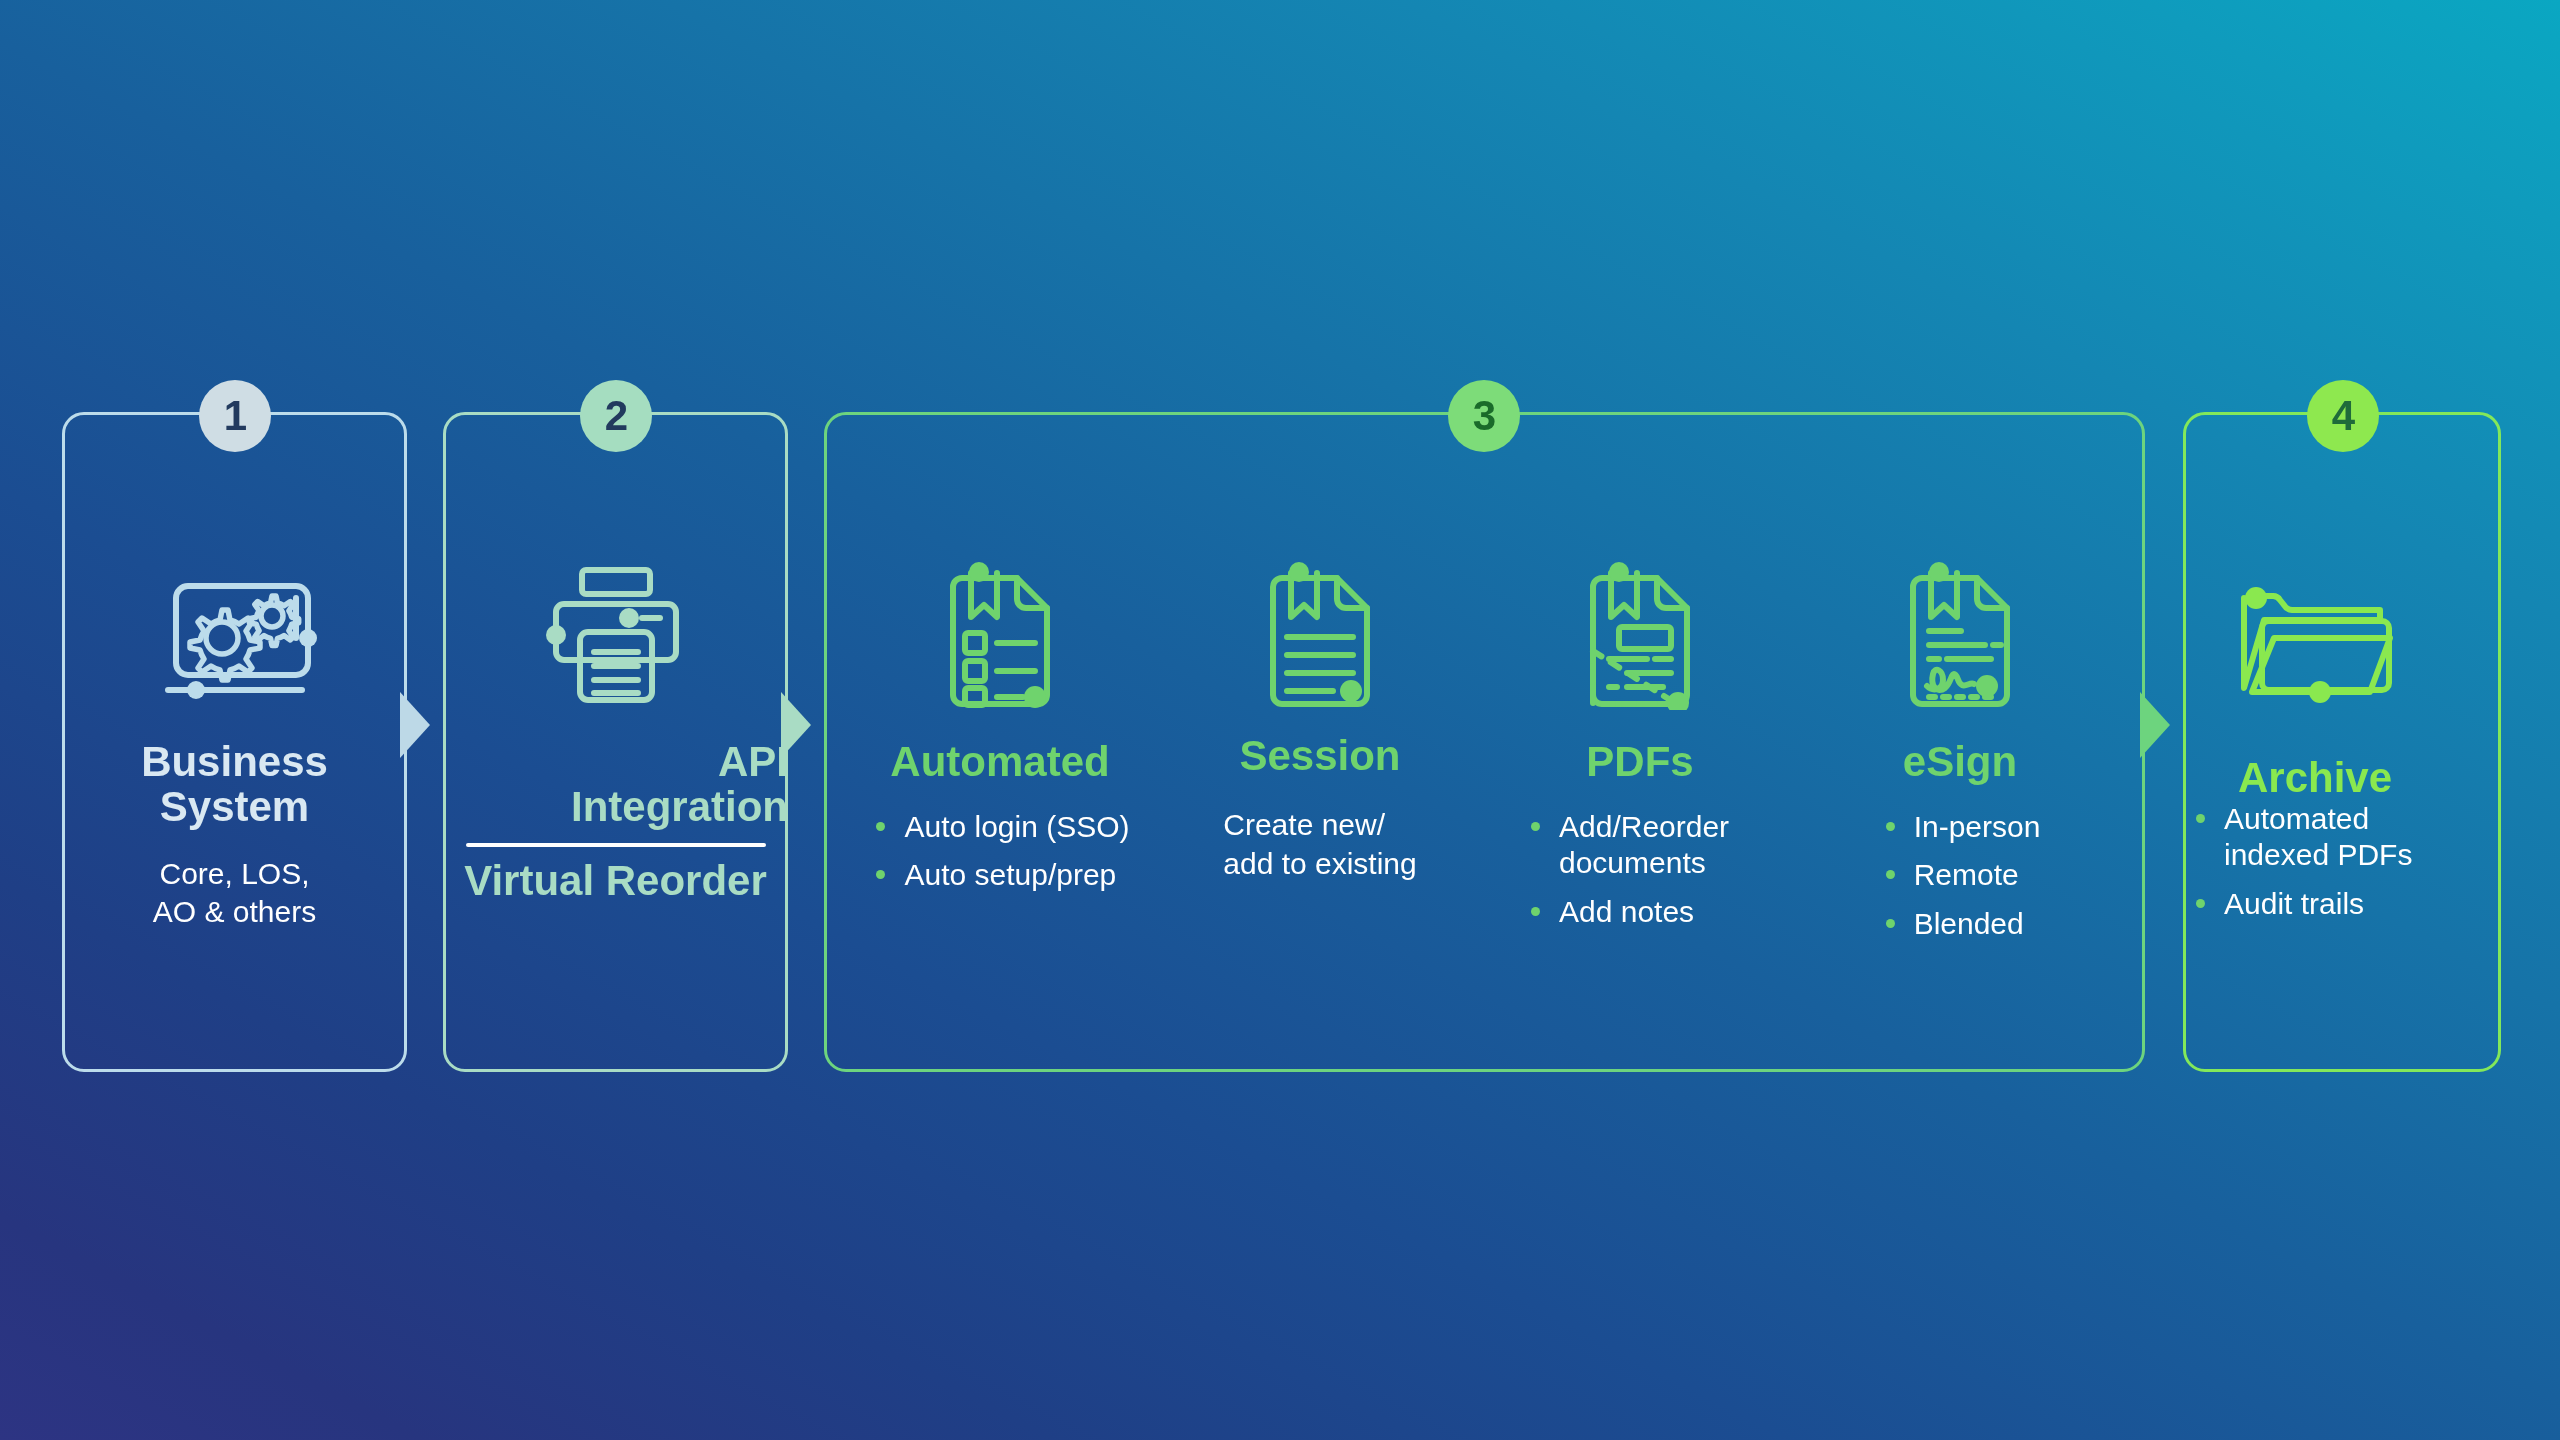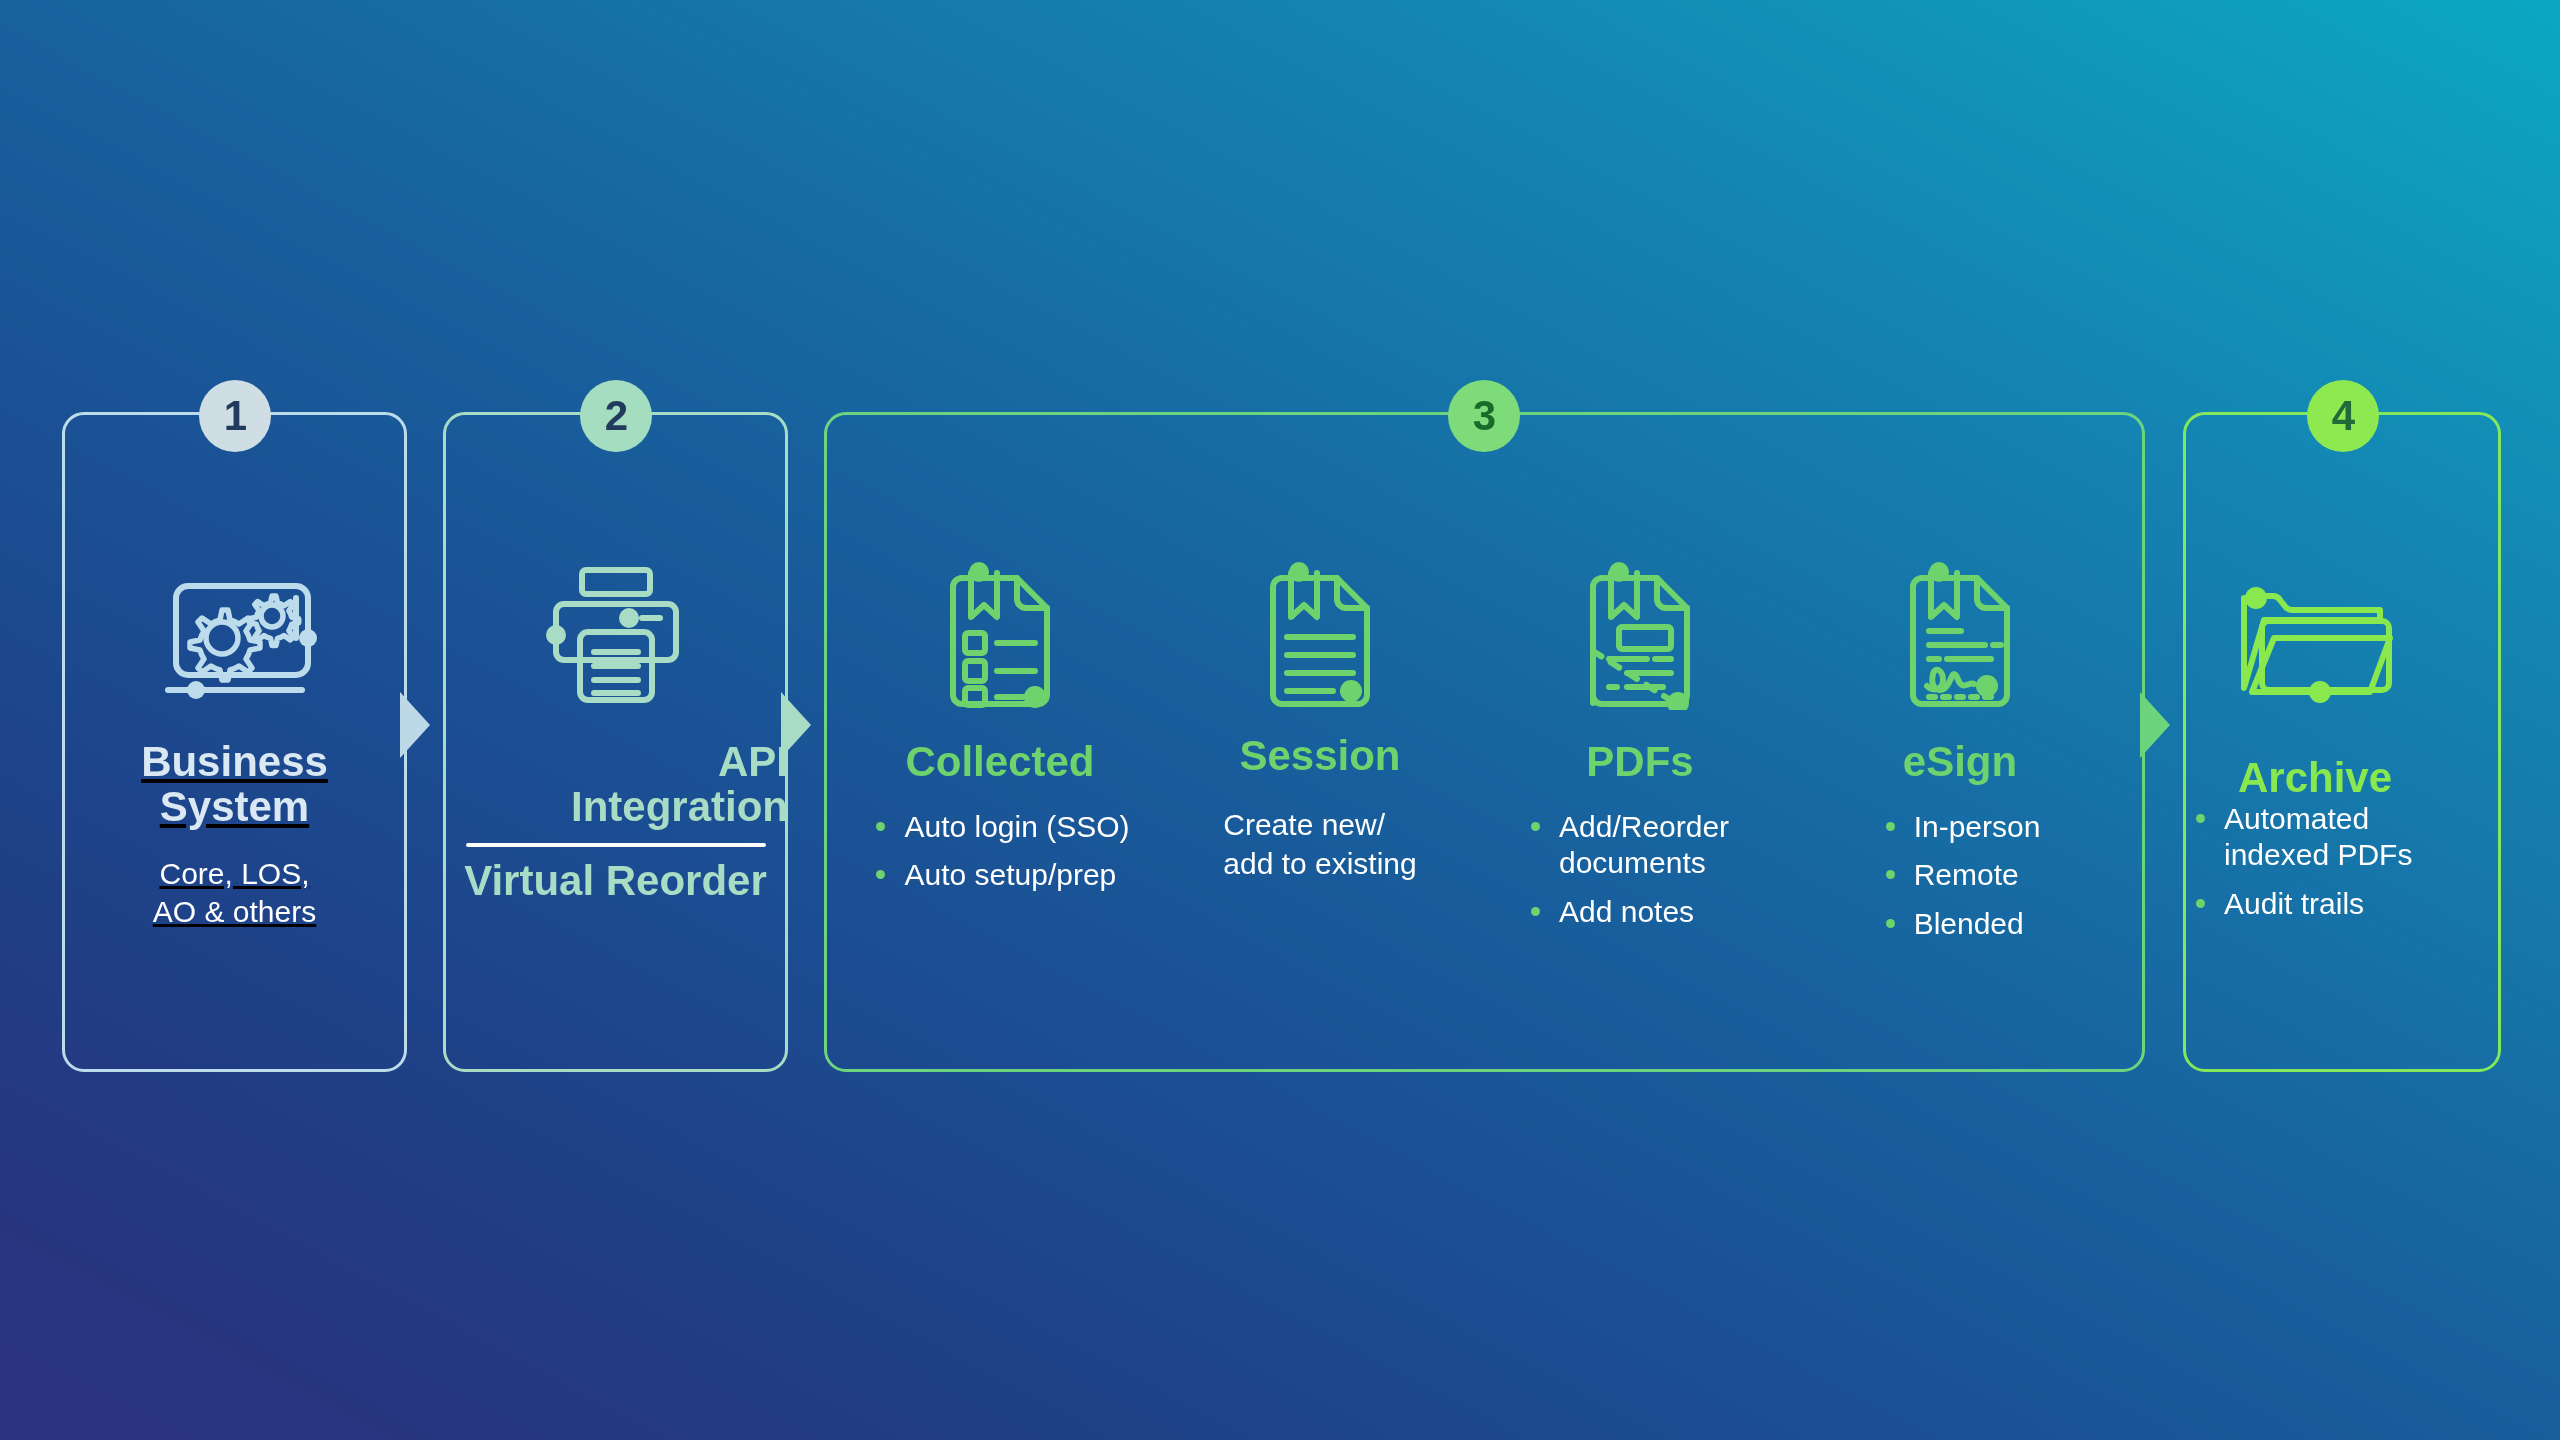--- a/index.html
+++ b/index.html
@@ -86,21 +86,21 @@
 <body>
 
 <div class="stage">
 
   <div class="card pale" style="left:62px;top:412px;width:345px;height:660px;"></div>
 
   <div class="badge b1" style="left:199px;top:380px;">
     <span>1</span>
   </div>
 
-  <div class="col" style="left:62px;top:560px;width:345px;text-decoration:underline;">
+  <div class="col" style="left:62px;top:560px;width:345px;">
     <div class="icon-wrap">
       <svg width="170" height="150" viewBox="0 0 170 150">
         <g fill="none" stroke="#bcdceb" stroke-width="6" stroke-linecap="round" stroke-linejoin="round">
           <path d="M26 38 a12 12 0 0 1 12 -12 H146 a12 12 0 0 1 12 12 V103 a12 12 0 0 1 -12 12 H38 a12 12 0 0 1 -12 -12 Z"></path>
           <path d="M18 130 H152"></path>
           <path d="M146 38 V78"></path>
         </g>
         <g fill="none" stroke="#bcdceb" stroke-width="5.5" stroke-linecap="round" stroke-linejoin="round">
           <circle cx="72" cy="78" r="16"></circle>
           <path d="M72 50 l6 0 2 10 a30 30 0 0 1 9 4 l9 -6 4 4 -6 9 a30 30 0 0 1 4 9 l10 2 0 6 -10 2 a30 30 0 0 1 -4 9 l6 9 -4 4 -9 -6 a30 30 0 0 1 -9 4 l-2 10 -6 0 -2 -10 a30 30 0 0 1 -9 -4 l-9 6 -4 -4 6 -9 a30 30 0 0 1 -4 -9 l-10 -2 0 -6 10 -2 a30 30 0 0 1 4 -9 l-6 -9 4 -4 9 6 a30 30 0 0 1 9 -4 Z"></path>
@@ -168,21 +168,21 @@
           <path d="M36 18 V62 L49 50 L62 62 V18"></path>
           <rect x="30" y="78" width="20" height="20" rx="3"></rect>
           <rect x="30" y="106" width="20" height="20" rx="3"></rect>
           <rect x="30" y="133" width="20" height="17" rx="3"></rect>
           <path d="M62 88 H100 M62 116 H100 M62 142 H88"></path>
         </g>
         <circle cx="44" cy="17" r="10" fill="#6fd36d"></circle>
         <circle cx="100" cy="142" r="11" fill="#6fd36d"></circle>
       </svg>
     </div>
-    <div class="title t-green" style="margin-top:30px;">Collected</div>
+    <div class="title t-green" style="margin-top:30px;">Automated</div>
     <div style="margin-top:24px;">
       <ul class="bullets">
         <li>Auto login (SSO)</li>
         <li>Auto setup/prep</li>
       </ul>
     </div>
   </div>
 
   <div class="col" style="left:1160px;top:560px;width:320px;">
     <div class="icon-wrap">

